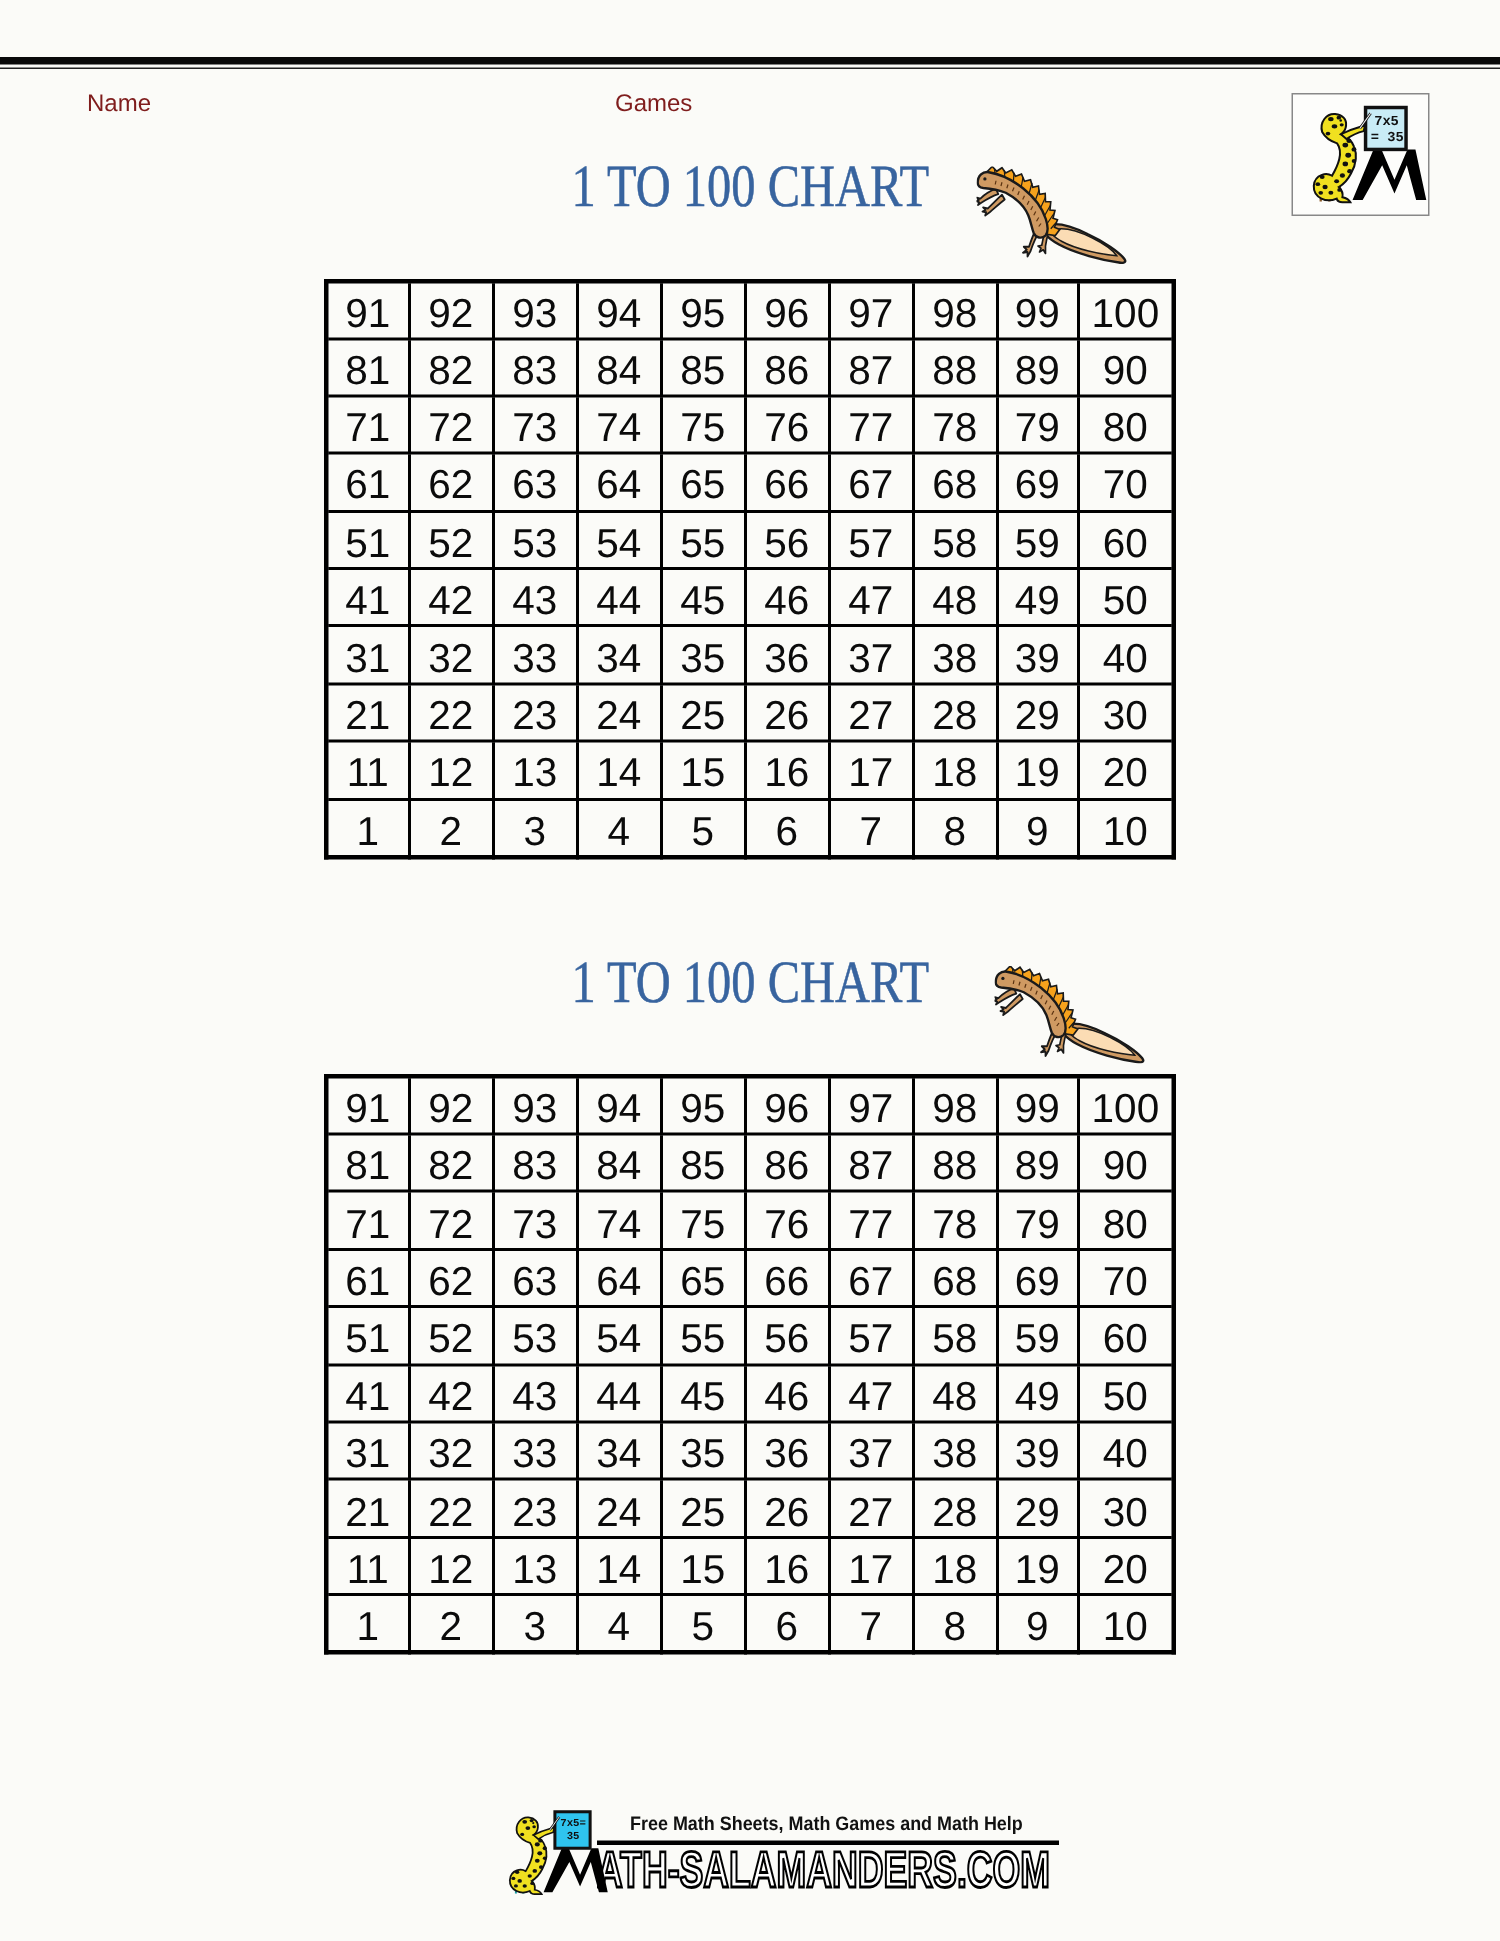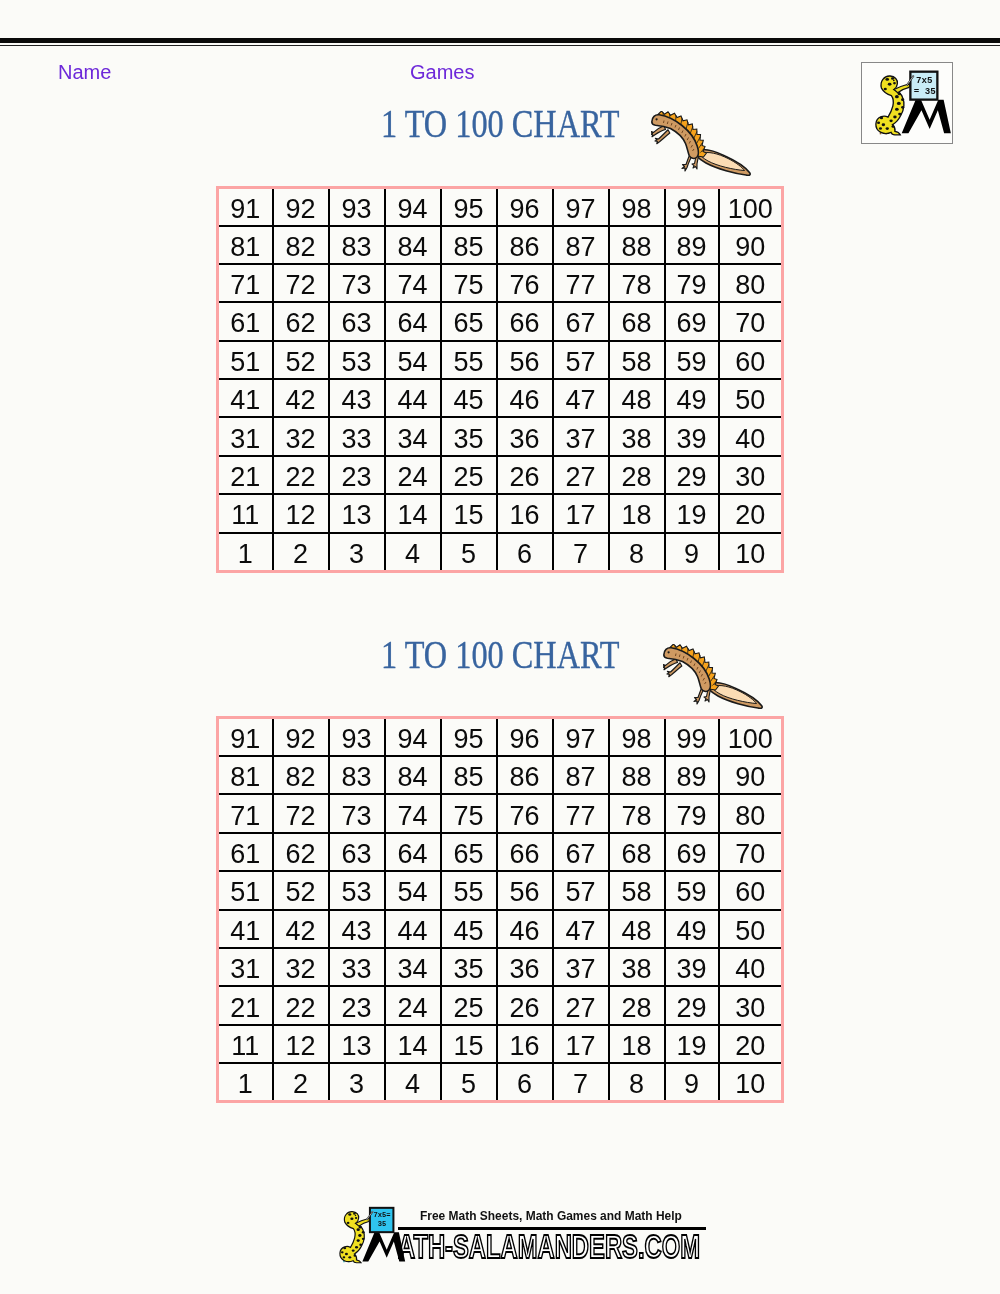--- a/index.html
+++ b/index.html
@@ -1,24 +1,24 @@
 <!DOCTYPE html>
 <html><head>
 <meta charset="utf-8">
 <style>
   html,body{margin:0;padding:0;}
   body{width:1000px;height:1294px;position:relative;background:#fbfbf8;
        font-family:"Liberation Sans", sans-serif;overflow:hidden;}
   .abs{position:absolute;}
   .bar1{left:0;top:38px;width:1000px;height:5px;background:#0a0a0a;}
   .bar2{left:0;top:45px;width:1000px;height:1.3px;background:#222;}
-  .lbl{font-size:20px;color:#6d28d9;text-align:center;}
+  .lbl{font-size:16px;color:#7f1d1d;text-align:center;}
   .title{font-family:"Liberation Serif", serif;font-size:40px;color:#38649f;-webkit-text-stroke:0.35px #38649f;
          white-space:nowrap;transform:scaleX(0.808);transform-origin:0 0;line-height:1;}
-  table.grid{border-collapse:collapse;table-layout:fixed;border:3px solid #fca5a5;padding-left:20px;}
+  table.grid{border-collapse:collapse;table-layout:fixed;border:3px solid #000000;padding-left:20px;}
   table.grid td{border:2px solid #000;text-align:center;vertical-align:middle;
        font-size:27px;color:#0b0b0b;padding:5px 0 0 0;}
 </style>
 </head>
 <body>
 <div class="abs bar1"></div>
 <div class="abs bar2"></div>
 <div class="abs lbl" style="left:58px;top:61px;">Name</div>
 <div class="abs lbl" style="left:410px;top:61px;">Games</div>
 

